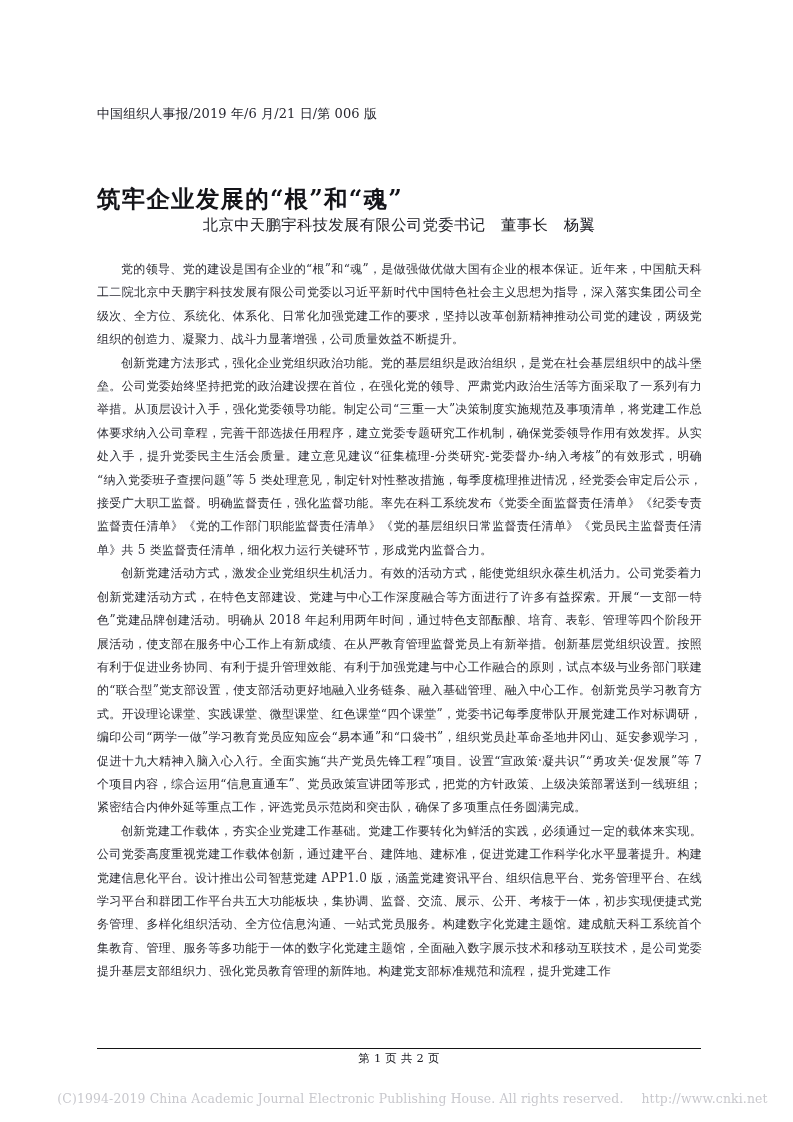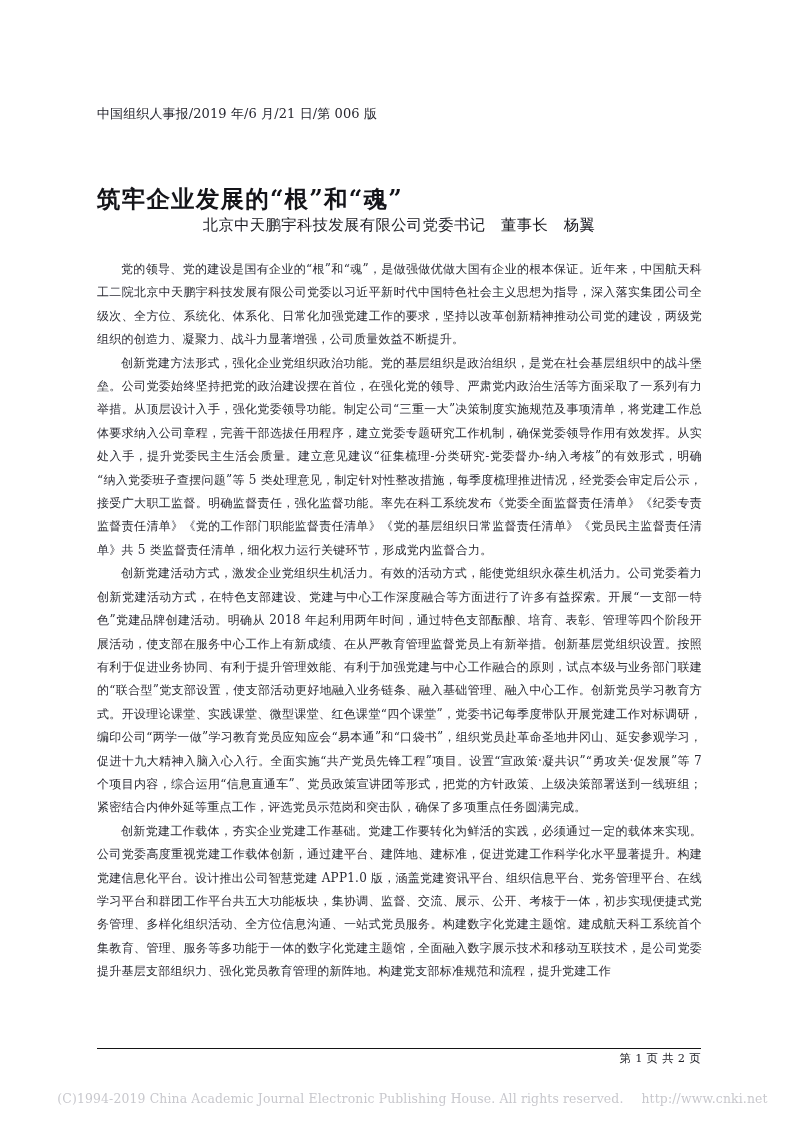--- a/index.html
+++ b/index.html
@@ -95,21 +95,21 @@
     top: 1036px;
     width: 604px;
     height: 0;
     border-top: 1px solid #151515;
   }
   .page-number {
     position: absolute;
     left: 97px;
     top: 1039px;
     width: 604px;
-    text-align: right;
+    text-align: center;
     font-size: 11.4px;
     color: #1d1d24;
     letter-spacing: 0.3px;
   }
 
   .copyright {
     position: absolute;
     left: 0;
     top: 1079px;
     width: 793px;

